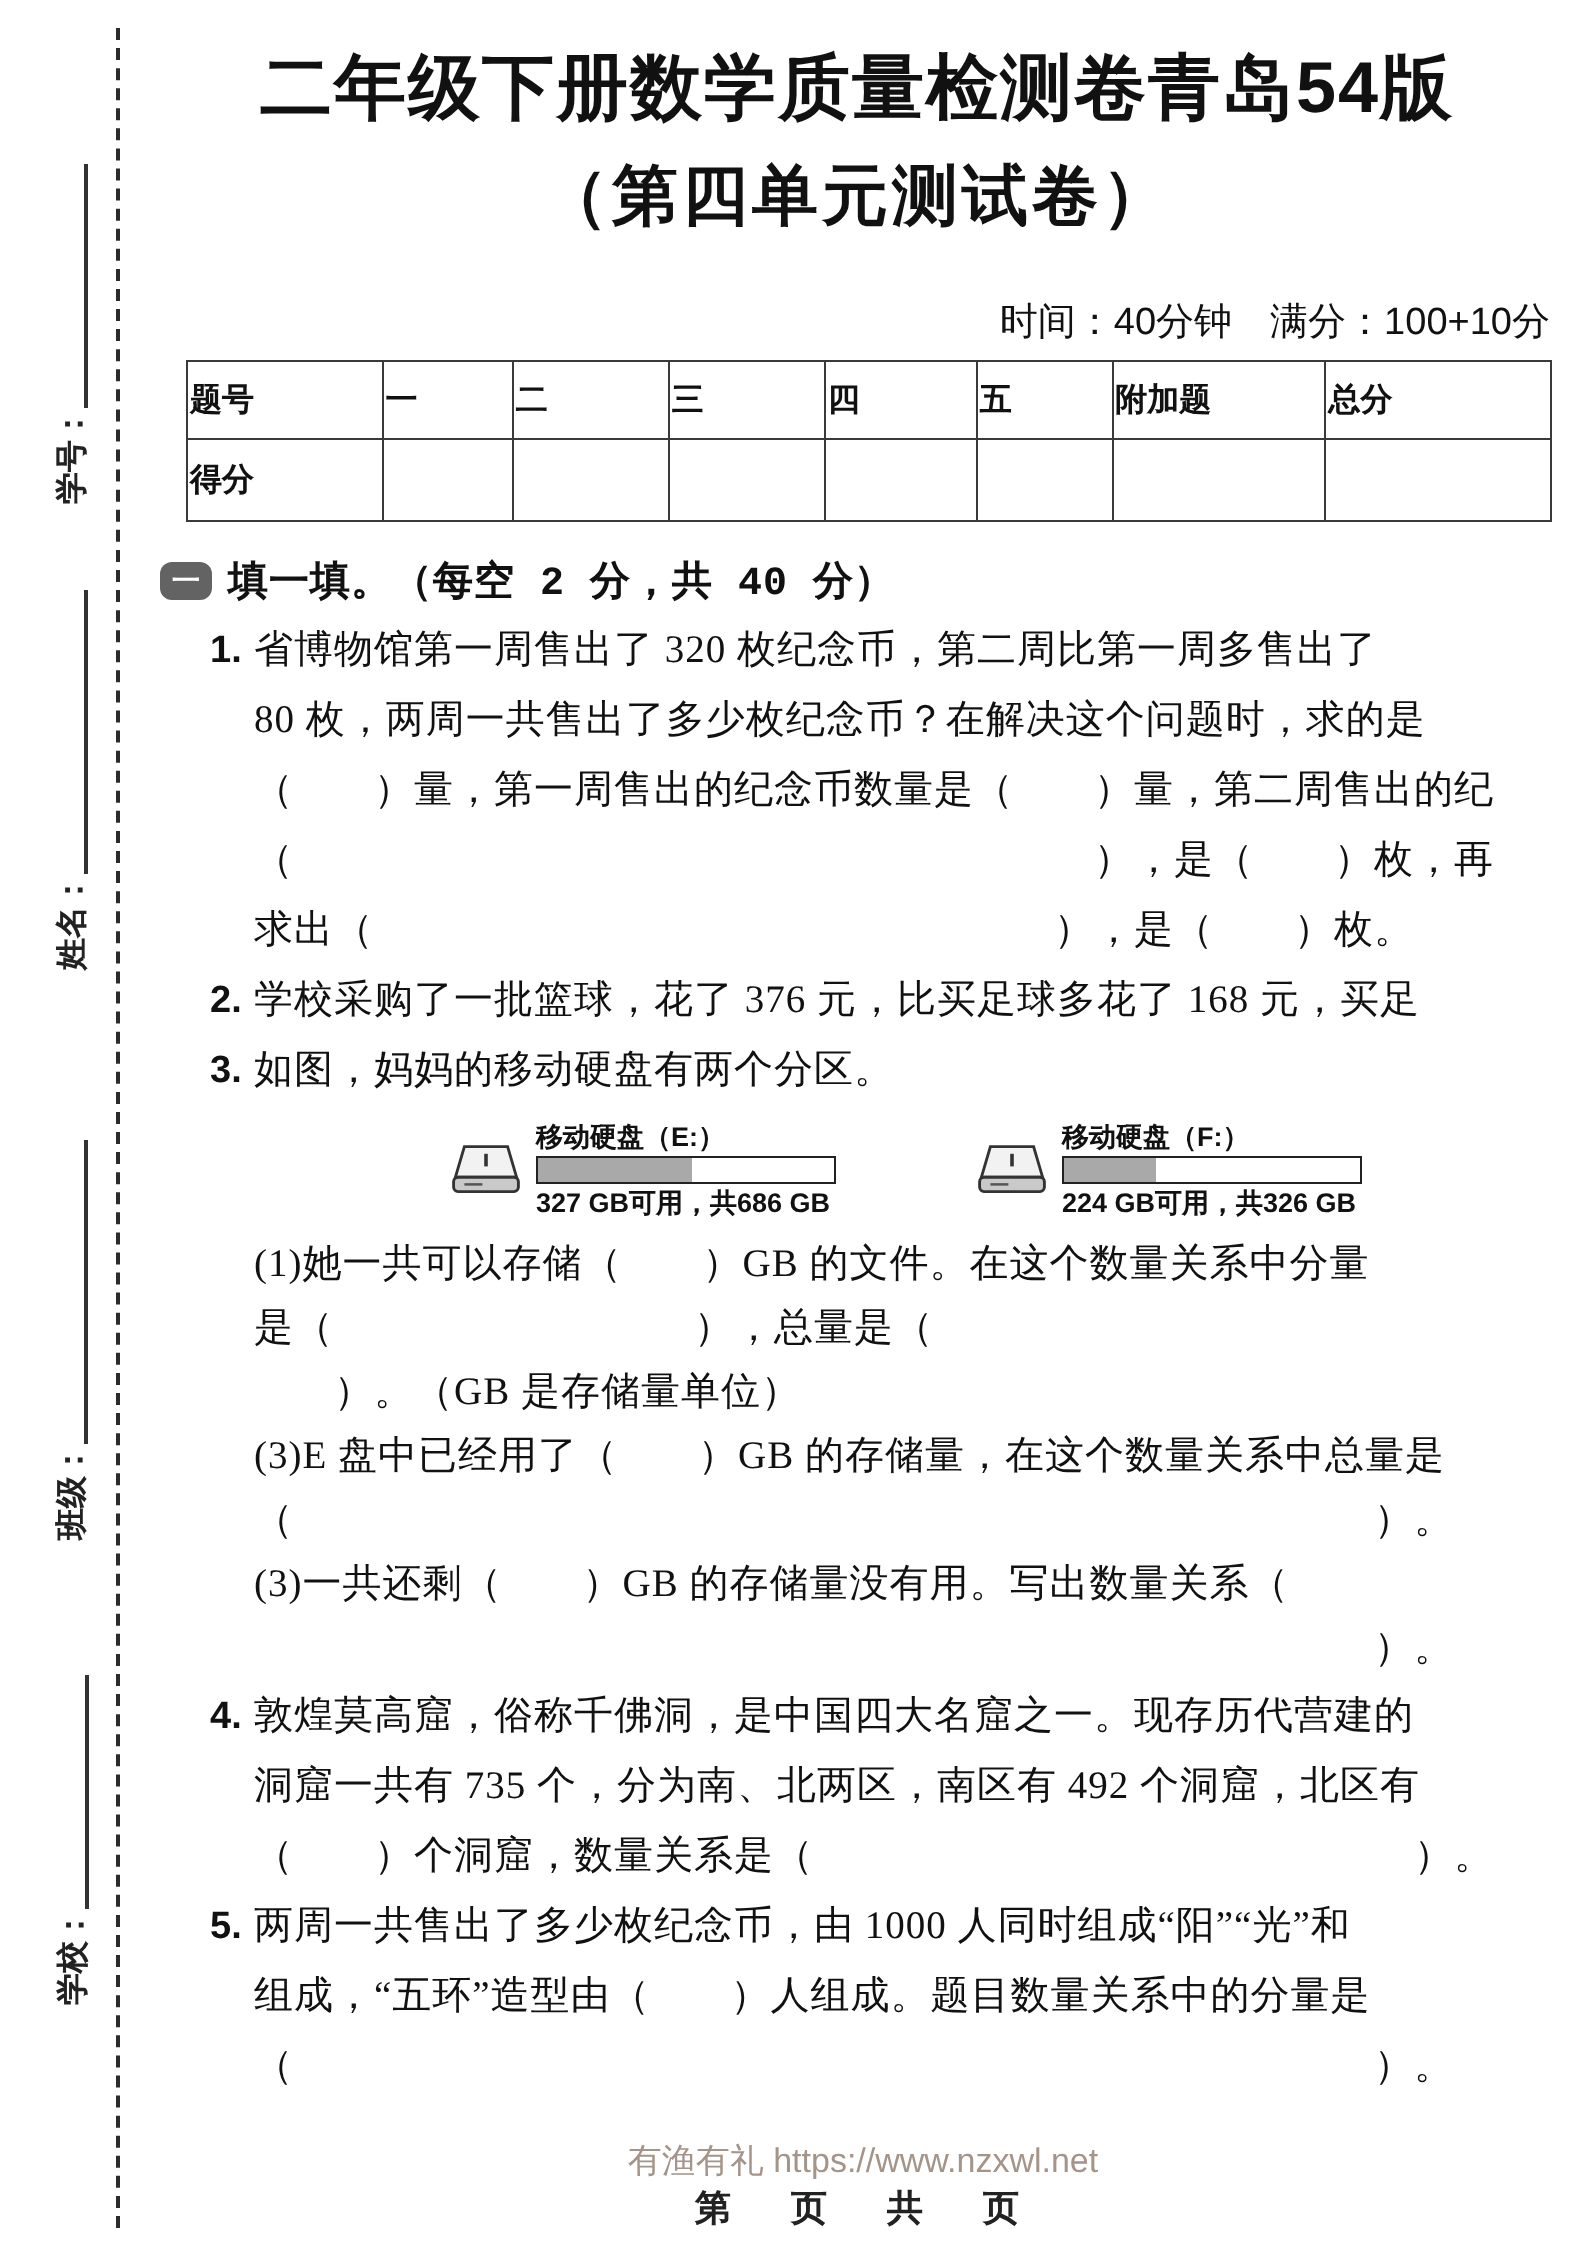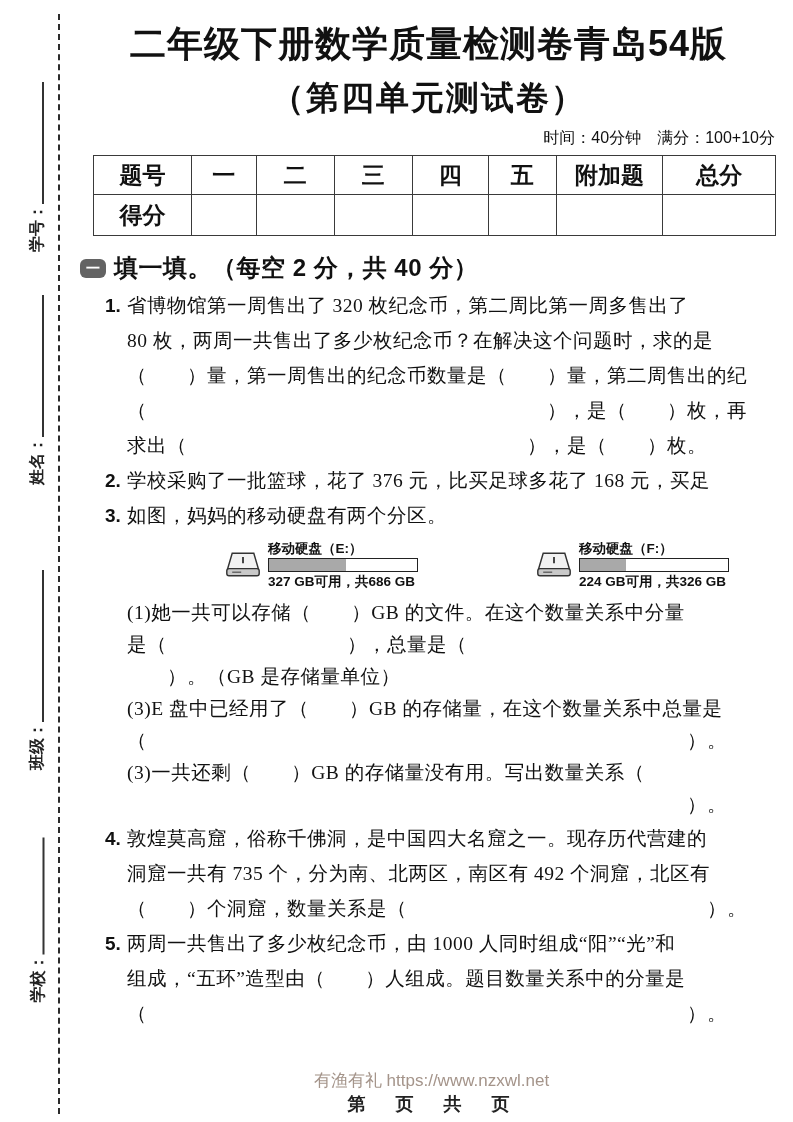--- a/index.html
+++ b/index.html
@@ -15,45 +15,45 @@
              font-size:16px;font-weight:bold;color:#222;}
   .side-label{white-space:nowrap;line-height:20px;}
   .side-line{flex:1;border-bottom:2px solid #333;margin-bottom:3px;}
 
   
   .main{position:absolute;left:80px;right:16px;top:20px;}
   .title{text-align:center;font-family:"Liberation Sans",sans-serif;font-weight:900;
          font-size:36px;line-height:48px;letter-spacing:1px;}
   .subtitle{text-align:center;font-family:"Liberation Sans",sans-serif;font-weight:900;
             font-size:33px;line-height:44px;margin-top:8px;letter-spacing:2px;}
-  .meta{text-align:right;font-family:"Liberation Sans",sans-serif;font-size:16px;
-        margin-top:8px;margin-bottom:6px;padding-right:2px;}
+  .meta{text-align:right;font-family:"Liberation Sans",sans-serif;font-size:19px;
+        margin-top:28px;margin-bottom:6px;padding-right:2px;}
 
   table.score{border-collapse:collapse;width:683px;margin-left:13px;table-layout:fixed;}
-  table.score td{border:1.6px solid #3a3a3a;text-align:center;
-                 font-family:"Liberation Sans",sans-serif;font-size:23px;font-weight:bold;}
+  table.score td{border:1.6px solid #3a3a3a;text-align:left;
+                 font-family:"Liberation Sans",sans-serif;font-size:16px;font-weight:bold;}
   table.score tr:first-child td{height:36px;}
   table.score tr:last-child td{height:38px;}
 
   .section{margin-top:16px;display:flex;align-items:center;gap:8px;
            font-family:"Liberation Sans",sans-serif;}
   .badge{width:26px;height:19px;background:#636363;border-radius:6px;color:#fff;
          display:inline-flex;align-items:center;justify-content:center;
          font-size:14px;font-weight:bold;line-height:19px;}
-  .section-title{font-size:24px;font-weight:900;letter-spacing:0.5px;}
+  .section-title{font-size:20px;font-weight:900;letter-spacing:0.5px;font-family:Liberation Mono, monospace;}
 
   .questions{margin-left:25px;margin-right:10px;margin-top:4px;font-size:19.5px;}
   .q{position:relative;padding-left:22px;}
   .q-num{position:absolute;left:0;top:0;font-family:"Liberation Sans",sans-serif;
          font-weight:bold;font-size:19px;line-height:35px;}
   .qline{line-height:35px;letter-spacing:0.5px;white-space:pre-wrap;}
   .subline{line-height:32px;letter-spacing:0.5px;white-space:pre-wrap;}
 
   
-  .drives{display:flex;gap:118px;margin:6px 0 6px 98px;height:52px;}
+  .drives{display:flex;gap:70px;margin:6px 0 6px 98px;height:52px;}
   .drive{display:flex;align-items:center;gap:7px;}
   .drive-icon{flex:0 0 auto;}
   .drive-info{display:flex;flex-direction:column;}
   .drive-name{font-family:"Liberation Sans",sans-serif;font-size:13.5px;font-weight:bold;
               line-height:15px;}
   .drive-bar{width:148px;height:12px;border:1.6px solid #222;background:#fff;margin:2px 0;}
   .drive-fill{height:100%;background:#a9a9a9;}
   .drive-caption{font-family:"Liberation Sans",sans-serif;font-size:13.5px;font-weight:bold;
                  line-height:16px;white-space:nowrap;}
 

